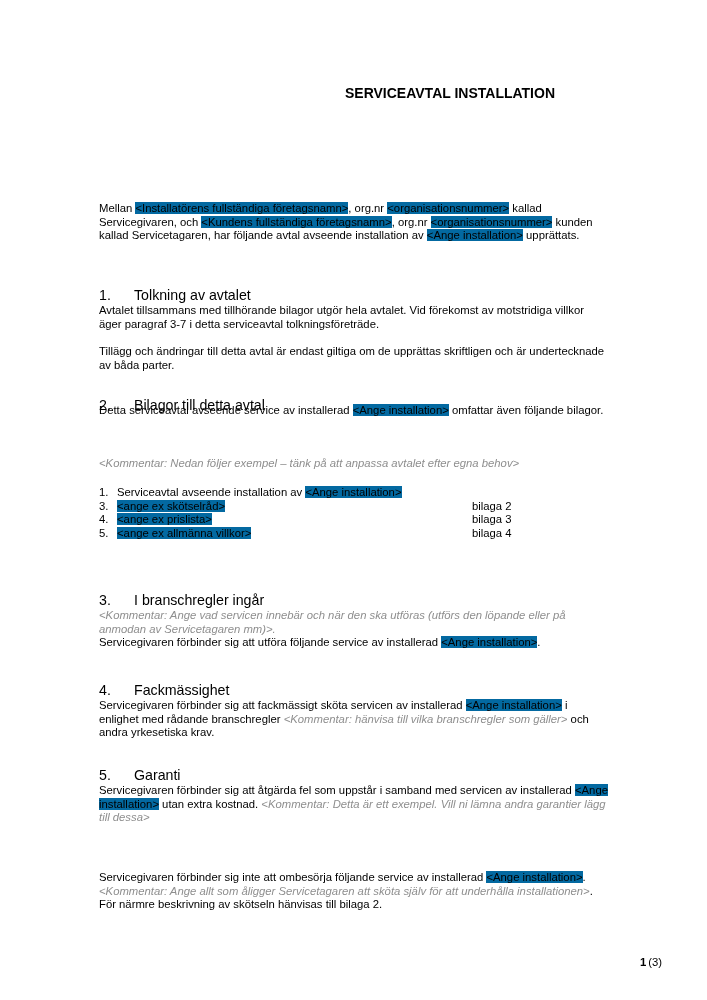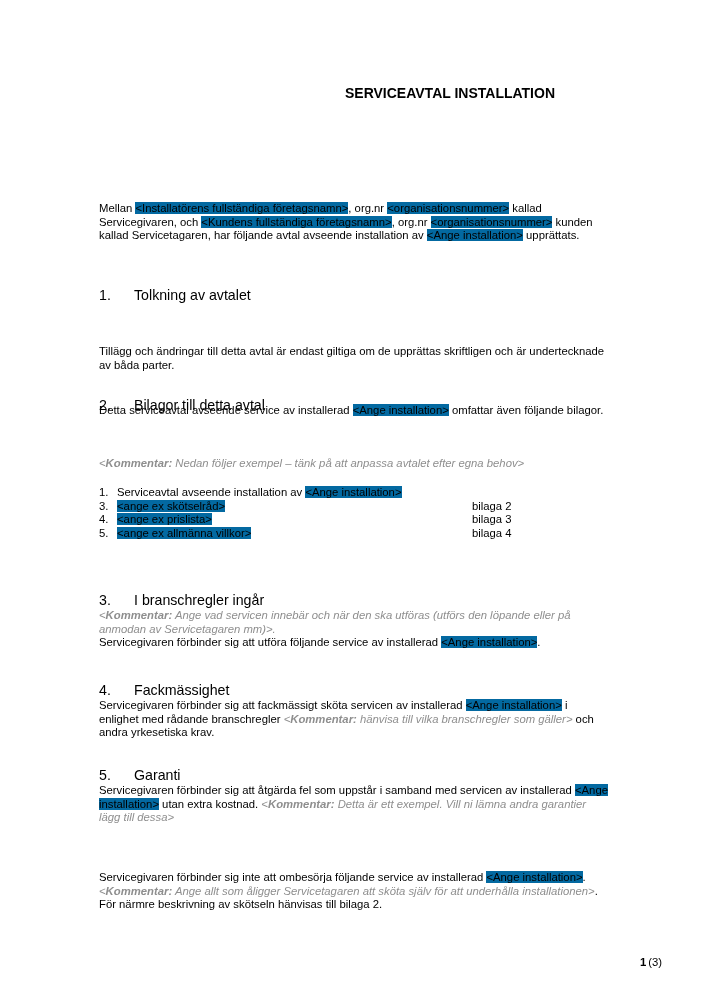--- a/index.html
+++ b/index.html
@@ -40,21 +40,21 @@
   }
   .heading .sec-num {
     display: inline-block;
     width: 35px;
   }
   p { margin: 0; padding: 0; }
   
   .run-n { color: #000000; }
   .run-h { color: #000000; background: #0369a1; }
   .run-c { color: #8e8e8e; font-style: italic; }
-  .run-cb { color: #8e8e8e; font-style: italic; font-weight: bold; margin-top: 16px; }
+  .run-cb { color: #8e8e8e; font-style: italic; font-weight: normal; margin-top: 16px; }
   
   .att-row { position: relative; }
   .att-num {
     display: inline-block;
     width: 18px;
   }
   .att-annex {
     position: absolute;
     left: 373px;
     top: 0;
@@ -75,20 +75,21 @@
 
 <div class="page">
 
   <div class="doc-title">SERVICEAVTAL INSTALLATION</div>
 
   <p class="block" style="top:202px"><span class="run-n">Mellan </span><span class="run-h">&lt;Installatörens fullständiga företagsnamn&gt;</span><span class="run-n">, org.nr </span><span class="run-h">&lt;organisationsnummer&gt;</span><span class="run-n"> kallad Servicegivaren, och </span><span class="run-h">&lt;Kundens fullständiga företagsnamn&gt;</span><span class="run-n">, org.nr </span><span class="run-h">&lt;organisationsnummer&gt;</span><span class="run-n"> kunden kallad Servicetagaren, har följande avtal avseende installation av </span><span class="run-h">&lt;Ange installation&gt;</span><span class="run-n"> upprättats.</span></p>
 
   <div class="block heading" style="top:287px">
     <span class="sec-num">1.</span><span>Tolkning av avtalet</span>
   </div>
+  <p class="block" style="top:304px"><span class="run-n">Avtalet tillsammans med tillhörande bilagor utgör hela avtalet. Vid förekomst av motstridiga villkor äger paragraf 3-7 i detta serviceavtal tolkningsföreträde.</span></p>
   <p class="block" style="top:345px"><span class="run-n">Tillägg och ändringar till detta avtal är endast giltiga om de upprättas skriftligen och är undertecknade av båda parter.</span></p>
 
   <div class="block heading" style="top:397px">
     <span class="sec-num">2.</span><span>Bilagor till detta avtal</span>
   </div>
   <p class="block" style="top:404px"><span class="run-n">Detta serviceavtal avseende service av installerad </span><span class="run-h">&lt;Ange installation&gt;</span><span class="run-n"> omfattar även följande bilagor.</span></p>
   <p class="block" style="top:457px"><span class="run-c">&lt;</span><span class="run-cb">Kommentar:</span><span class="run-c"> Nedan följer exempel – tänk på att anpassa avtalet efter egna behov&gt;</span></p>
 
   <div class="block" style="top:486px">
     <div class="att-row">

